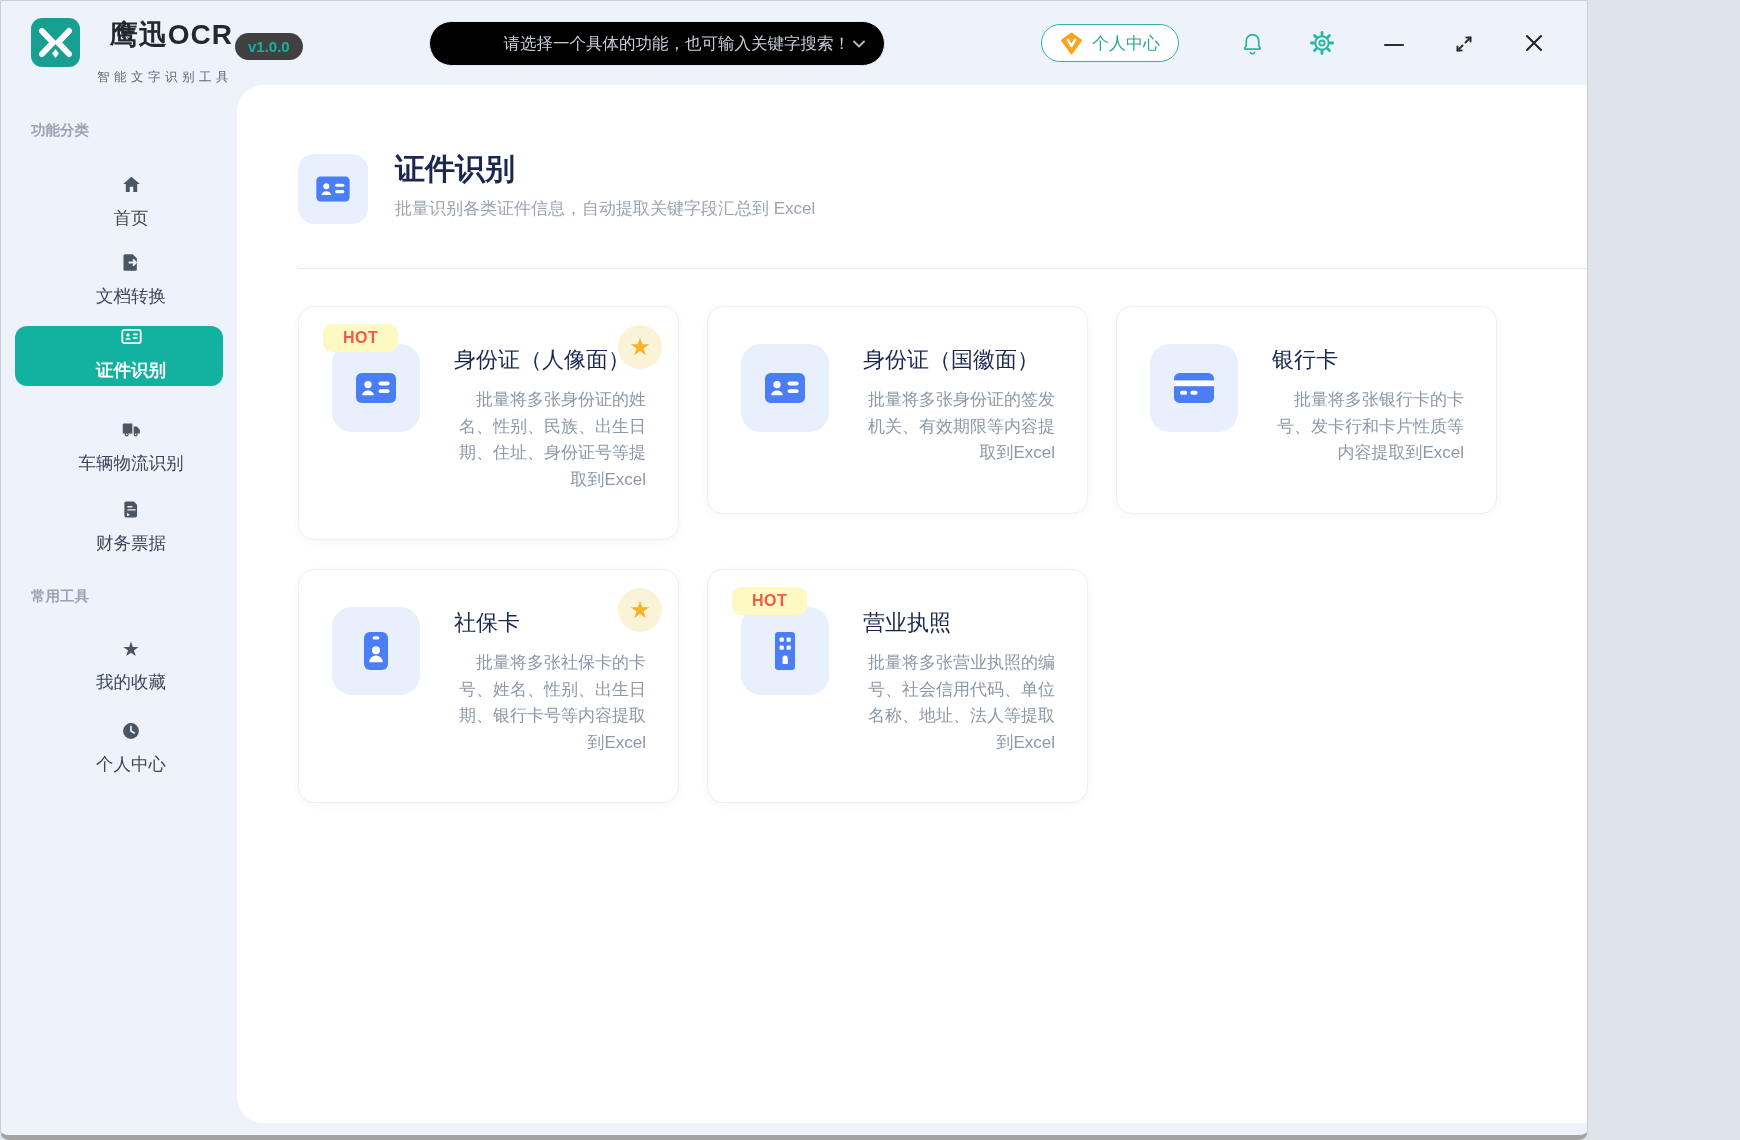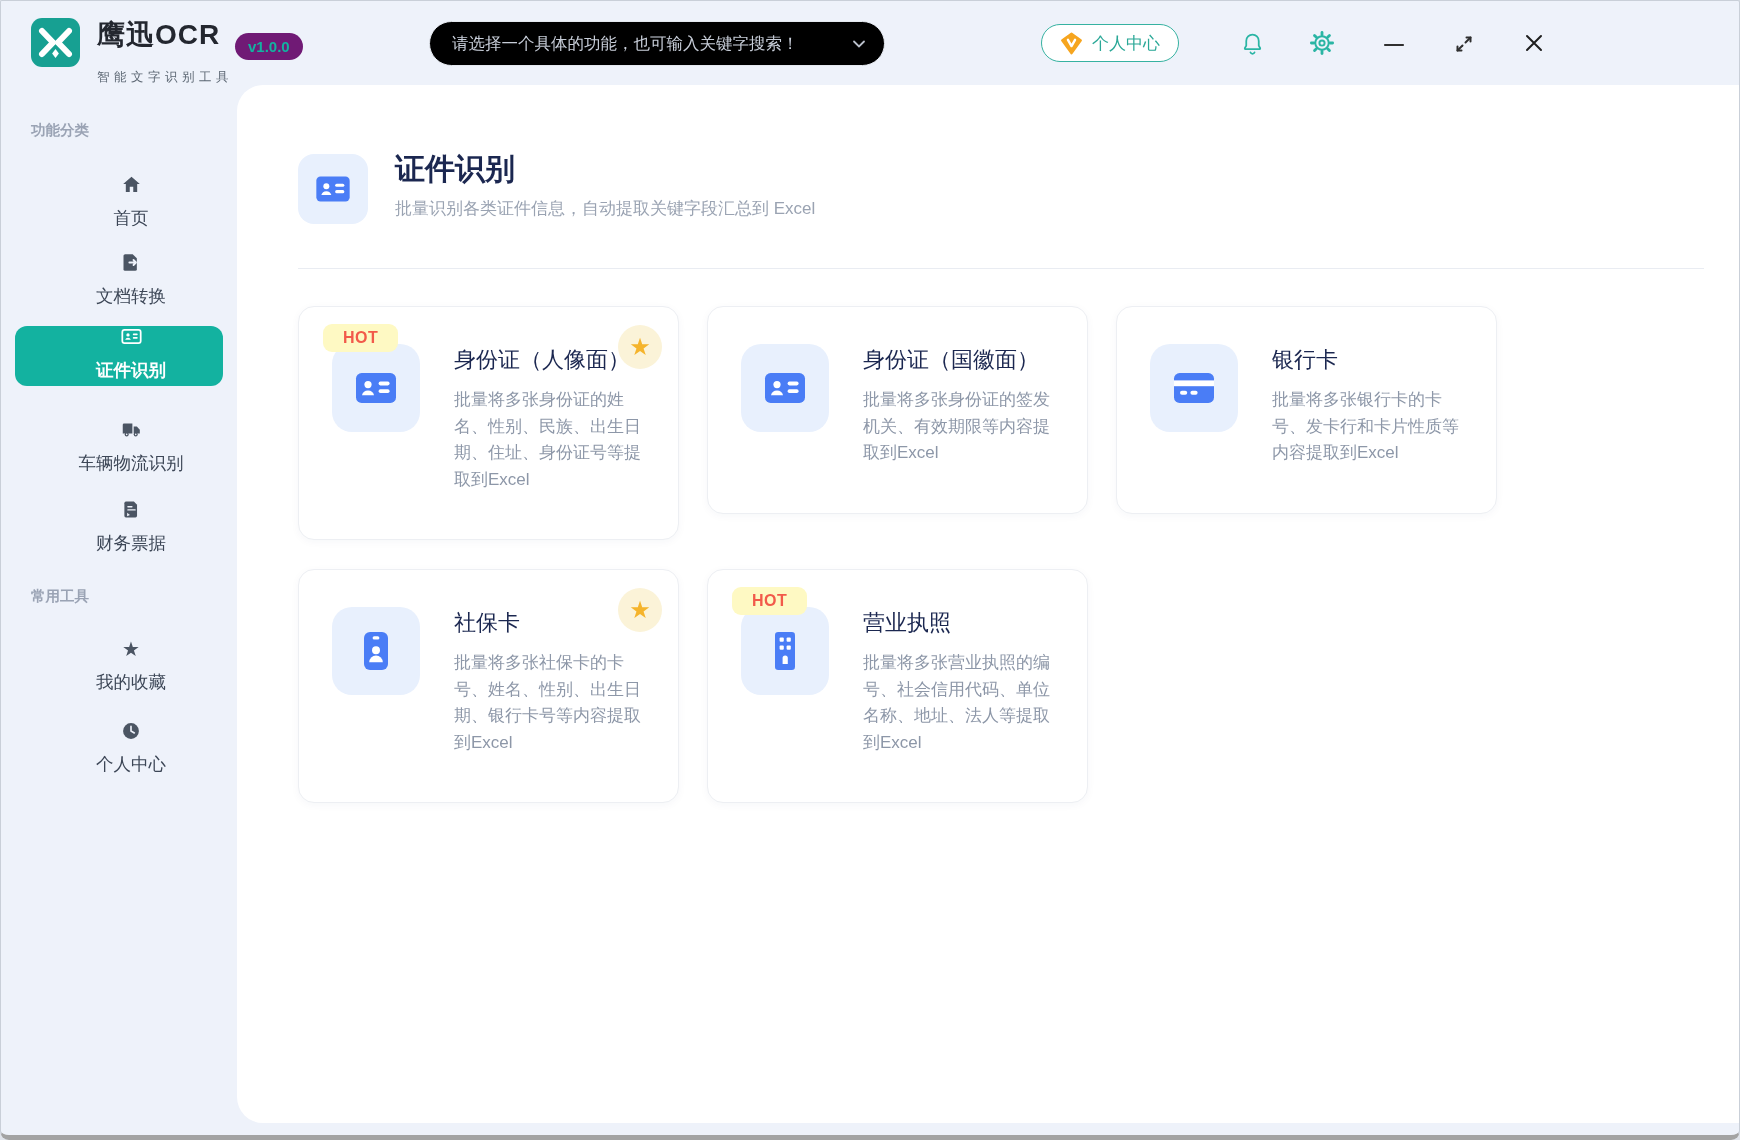--- a/index.html
+++ b/index.html
@@ -1,32 +1,33 @@
 <!DOCTYPE html>
 <html><head>
 <meta charset="utf-8">
 <style>
   * { margin:0; padding:0; box-sizing:border-box; }
   html,body { background:#dfe3ea; }
   body { font-family:"Liberation Sans","DejaVu Sans",sans-serif; }
 
   .window{
-    position:relative; width:1740px; height:1140px; overflow:hidden;
+    position:relative; width:1588px; height:1140px; overflow:hidden;
     background:#eef2fa;
     border:1px solid #c9cfd8; border-bottom:5px solid #a3a3a3;
     border-radius:2px 2px 9px 9px;
+    text-align:right;
   }
 
   
   .topbar{ position:absolute; left:0; top:0; width:100%; height:84px; }
   .logo{ position:absolute; left:30px; top:17px; width:49px; height:49px; }
   .brand{ position:absolute; left:96px; top:15px; }
   .brand-name{ font-size:28px; font-weight:800; color:#23272f; letter-spacing:1px; }
   .brand-sub{ margin-top:15px; font-size:12.5px; color:#5c6773; letter-spacing:4.5px; }
-  .version{ position:absolute; left:234px; top:32px; background:#701a75; color:#13b2a0;
+  .version{ position:absolute; left:234px; top:32px; background:#404040; color:#13b2a0;
             font-size:15px; font-weight:bold; padding:5px 13px; border-radius:15px; }
   .search{ position:absolute; left:428px; top:20px; width:456px; height:45px;
            background:#000000; border:1px solid #e4e8ef; border-radius:23px;
            display:flex; align-items:center; padding:0 16px 0 22px; }
   .search-ph{ flex:1; font-size:16.5px; color:#c7cdd8; white-space:nowrap; overflow:hidden; }
   .userpill{ position:absolute; left:1040px; top:23px; height:38px; padding:0 18px;
              border:1.5px solid #36b2a1; border-radius:19px; background:#fff;
              display:flex; align-items:center; gap:9px; }
   .userpill span{ font-size:17px; color:#2aa897; }
   .tb-icon{ position:absolute; top:29px; width:26px; height:26px; display:flex;

